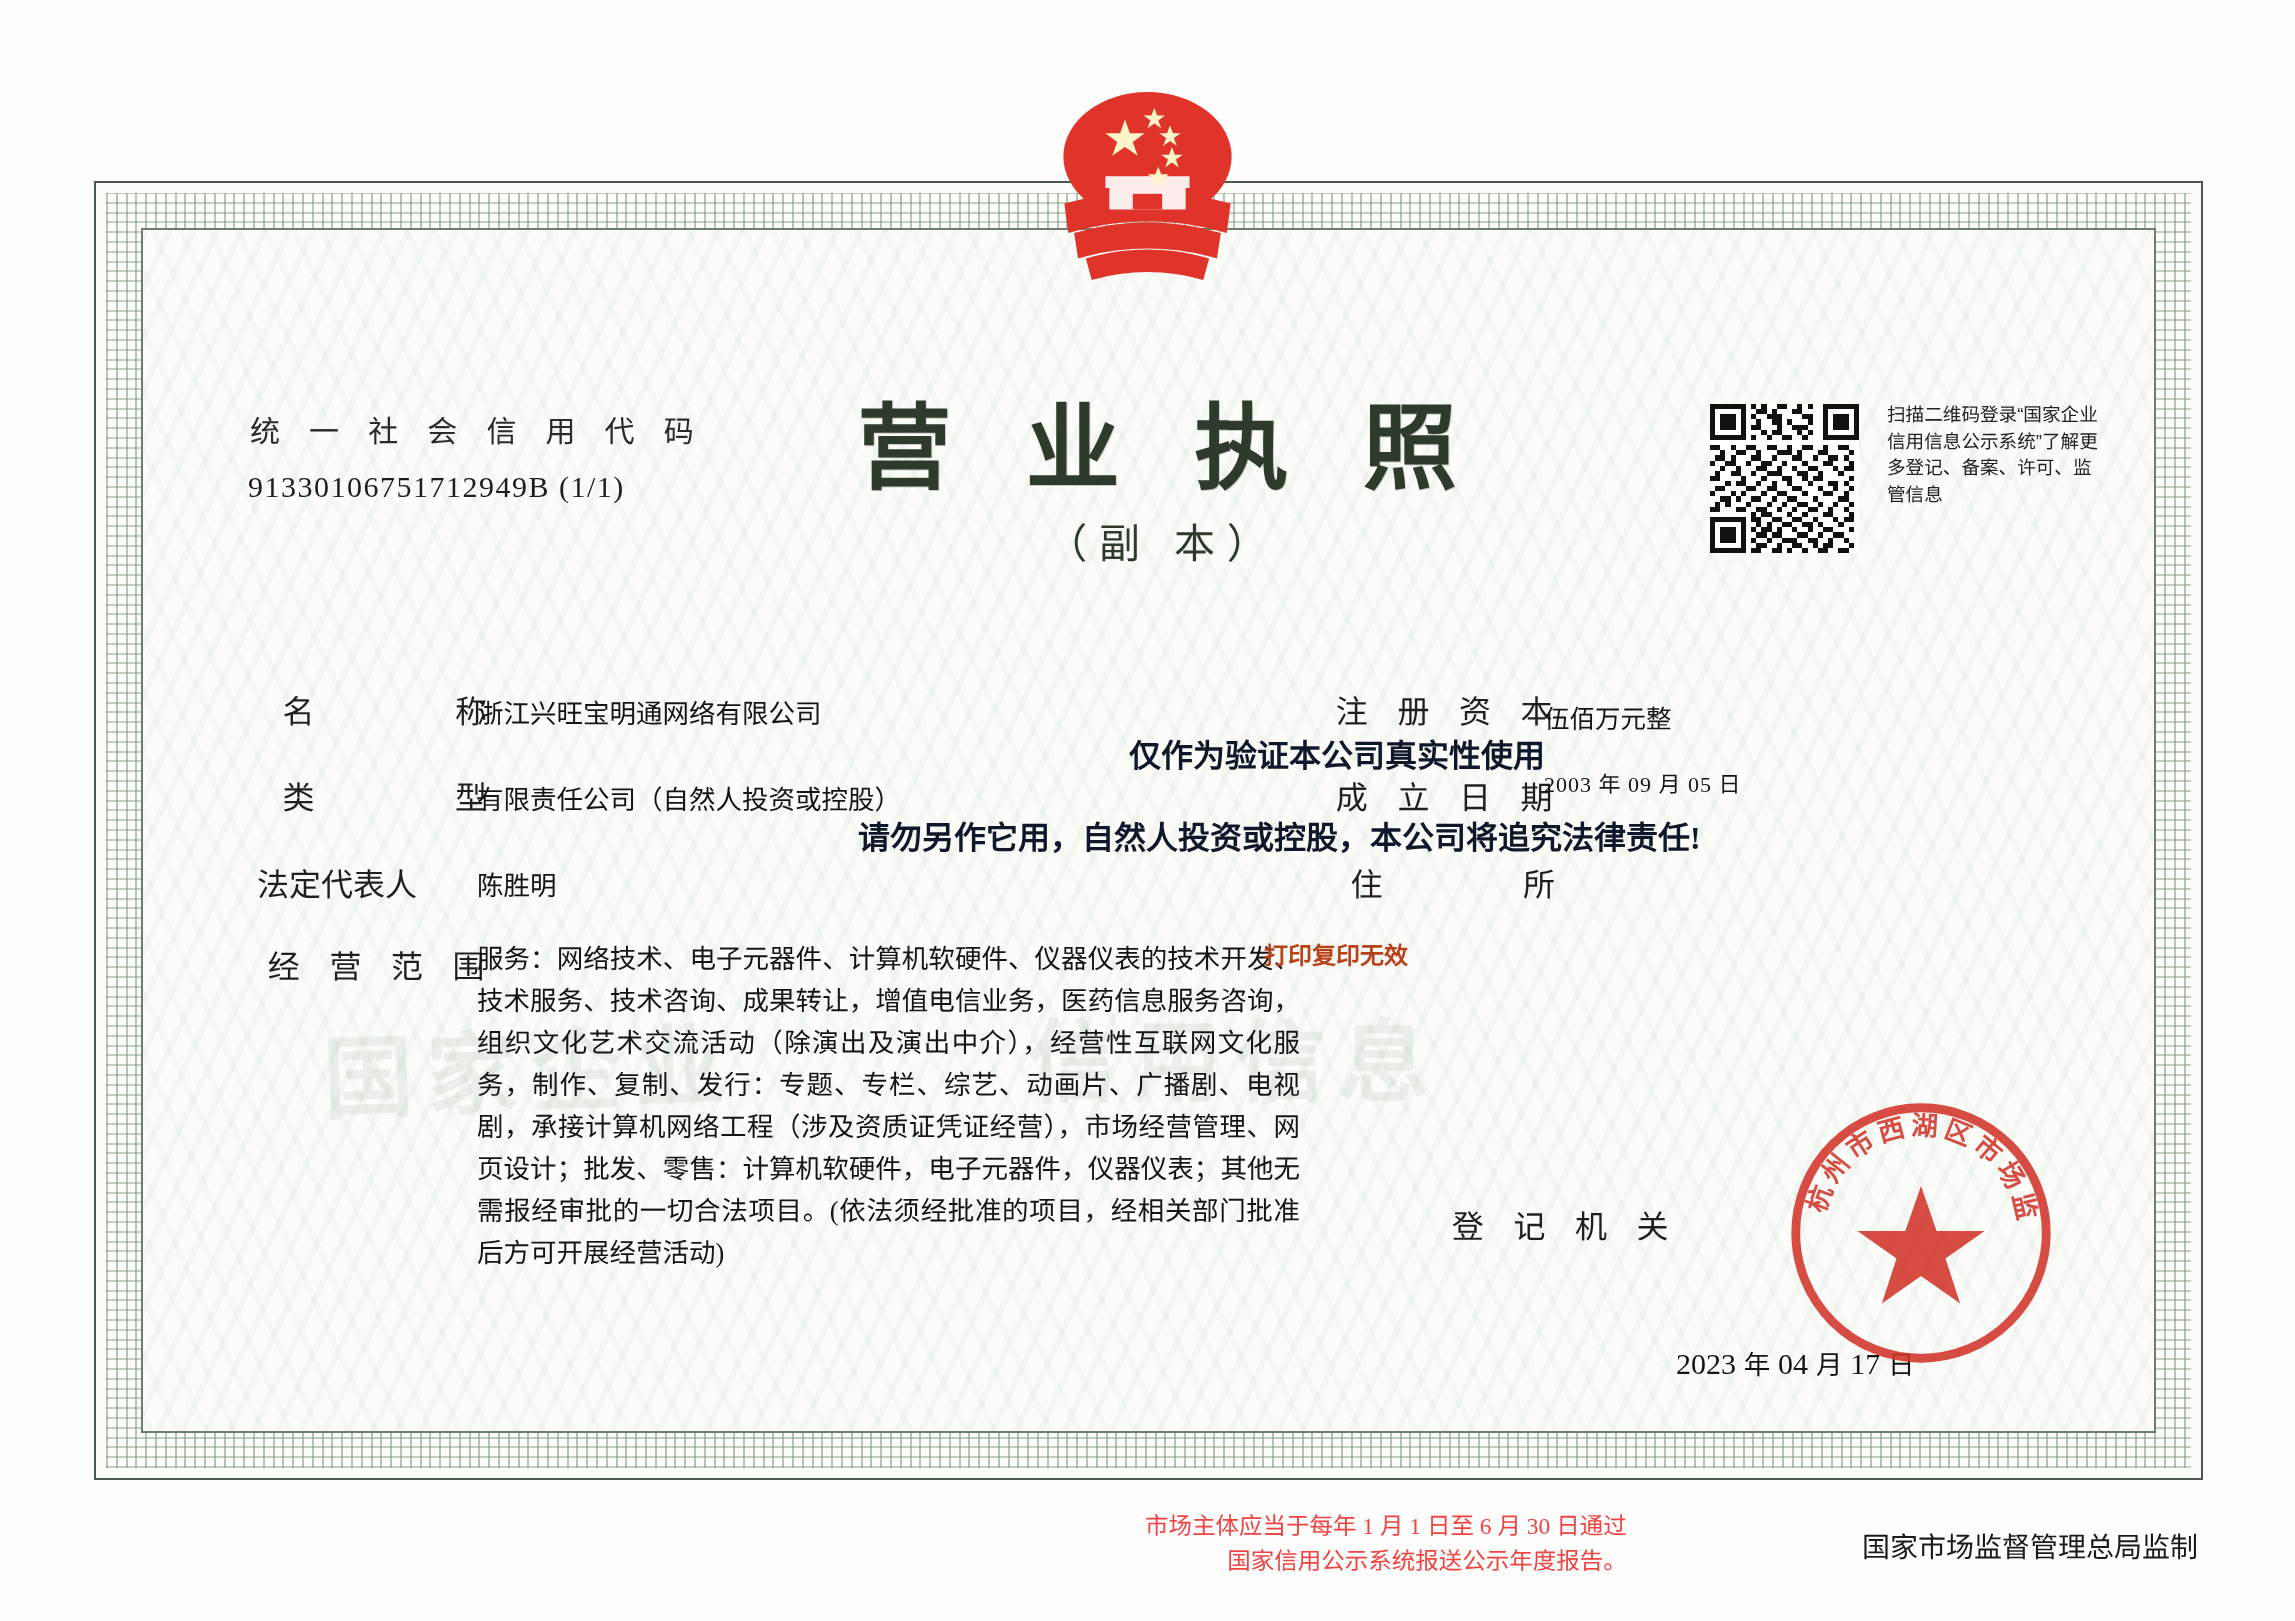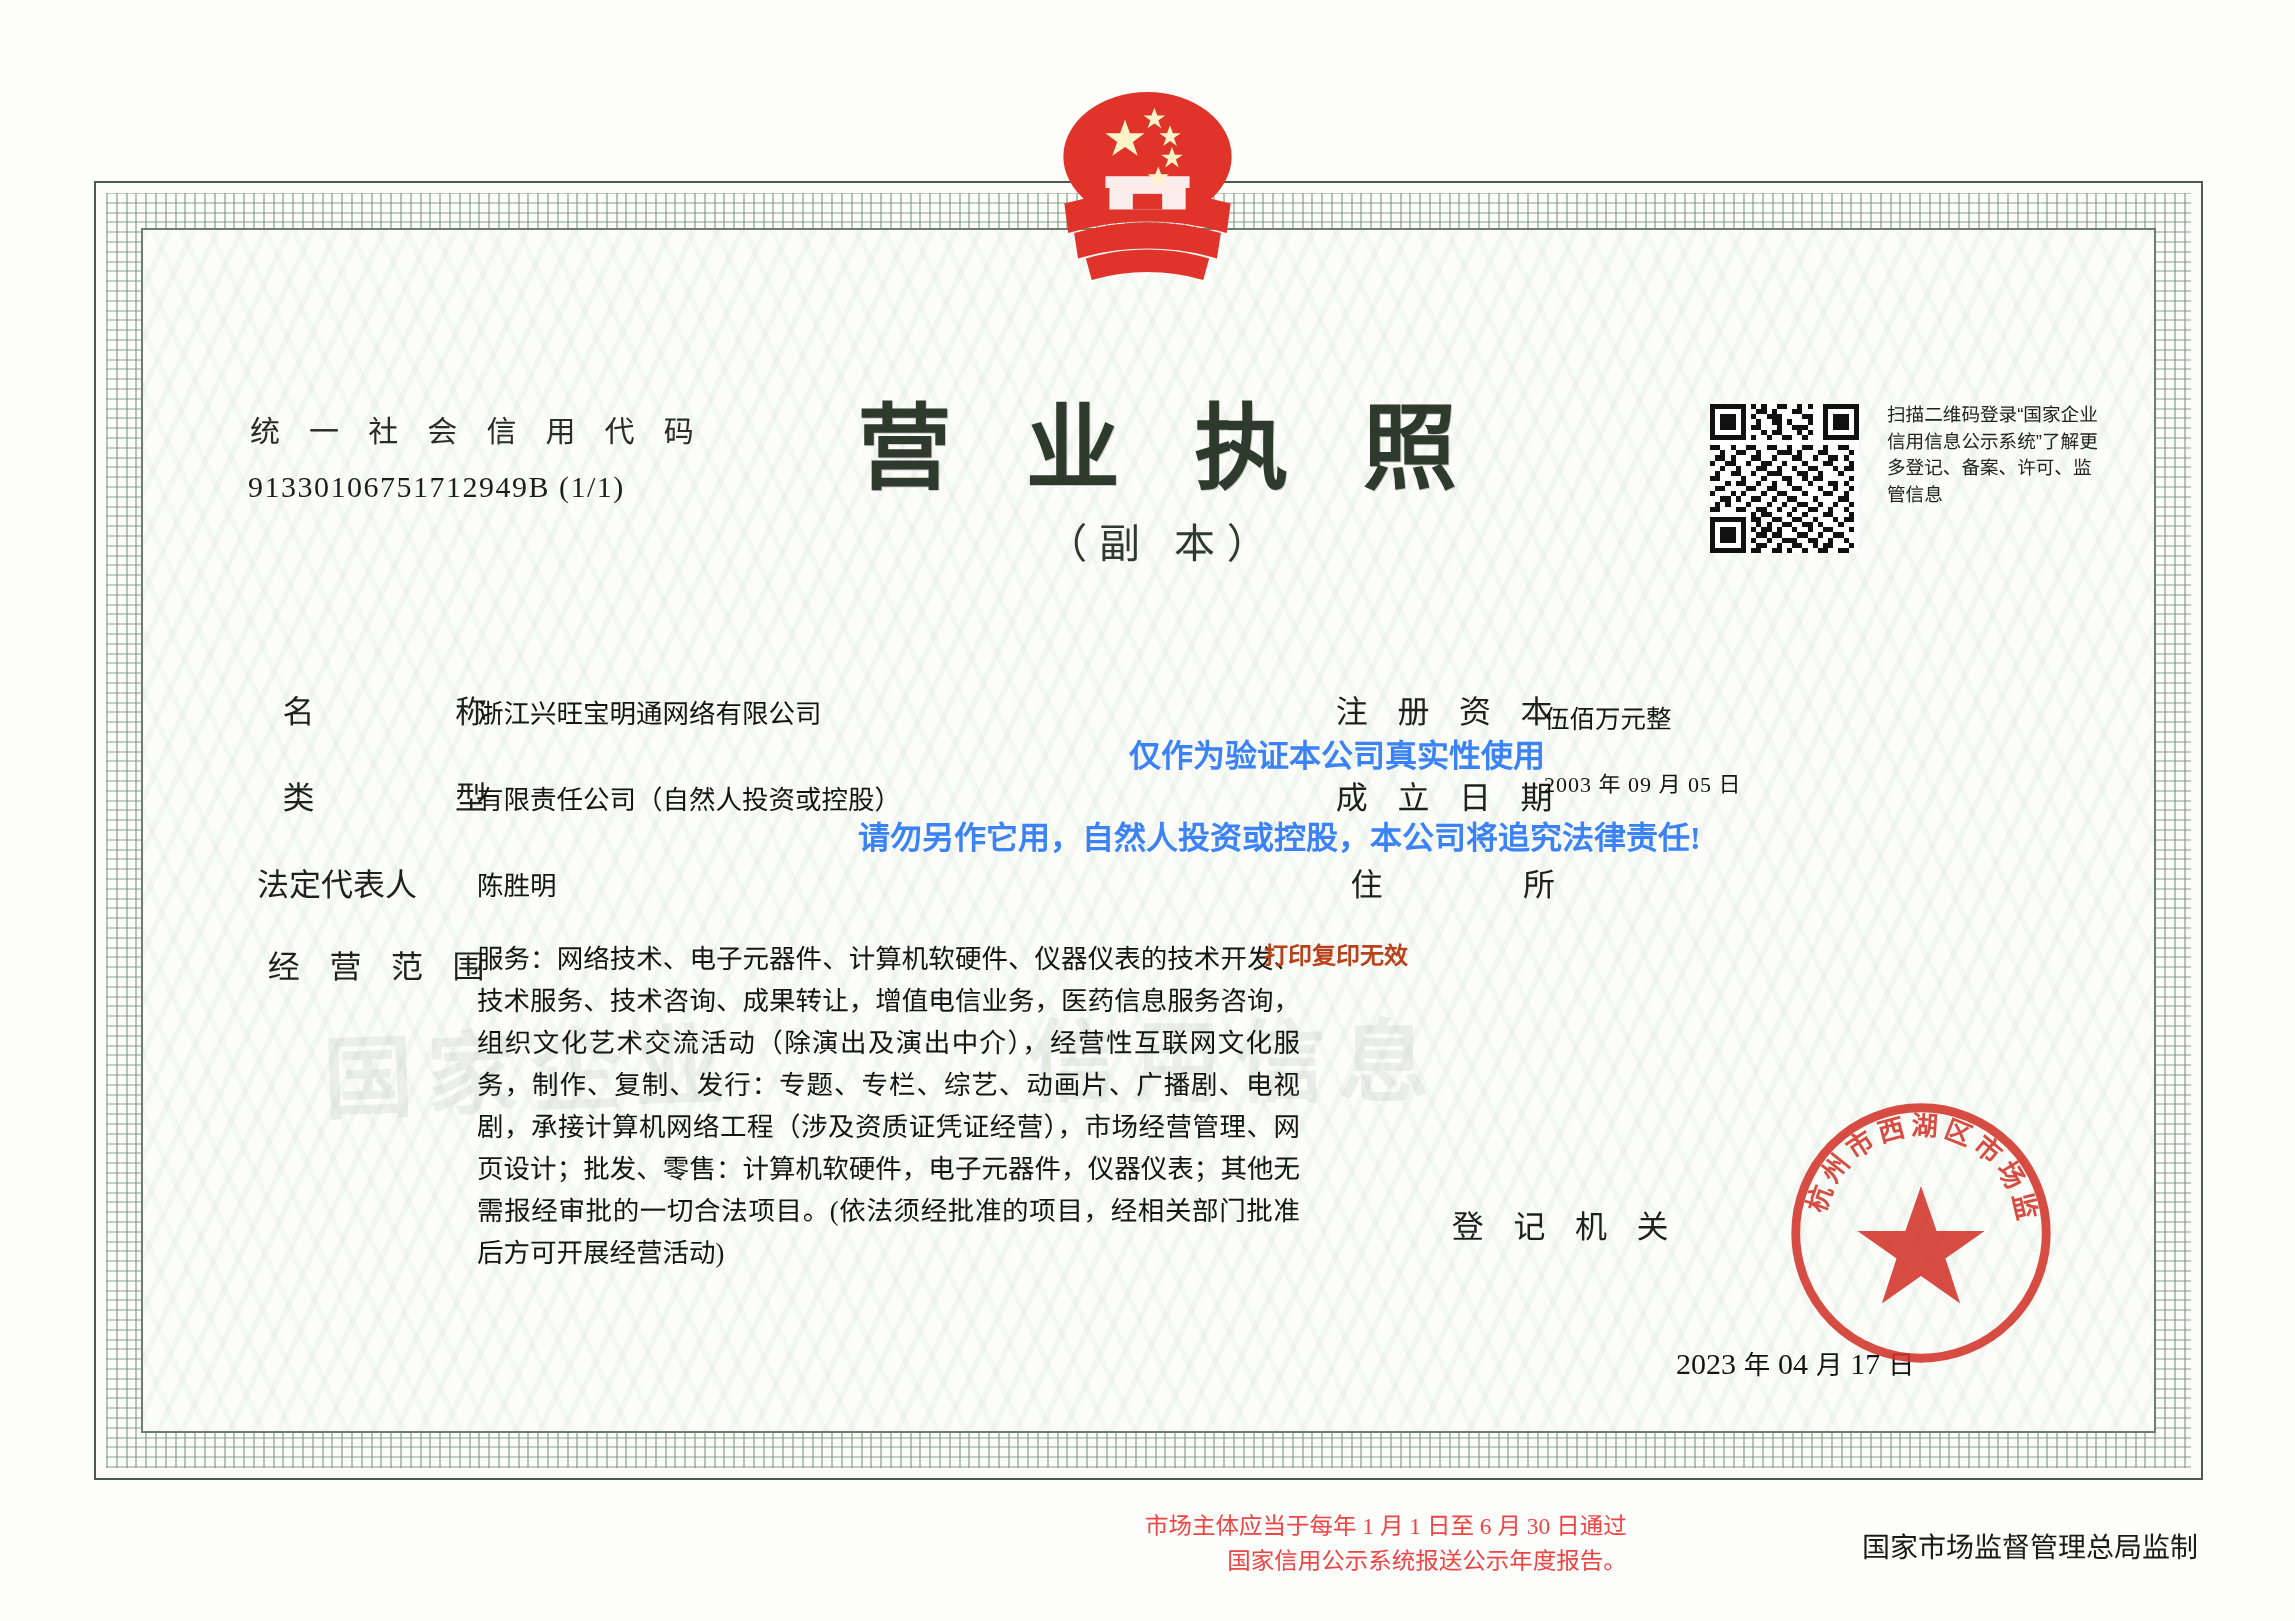--- a/index.html
+++ b/index.html
@@ -210,21 +210,21 @@
     font-size: 30px;
     color: #141414;
     white-space: nowrap;
   }
   .issue-date span.num { font-family: "Liberation Serif", serif; }
   .issue-date span.ch { margin: 0 7.8px; font-size: 26.5px; }
 
   
   .overprint {
     position: absolute;
-    color: #3b82f6;
+    color: #0f172a;
     font-family: "Liberation Serif", serif;
     font-weight: bold;
     white-space: nowrap;
     z-index: 8;
   }
   .ov-1 { left: 1129px; top: 730px; font-size: 32px; }
   .ov-2 { left: 858px; top: 812px; font-size: 32px; }
   .ov-3 { left: 1264px; top: 936px; font-size: 24px; color: #b8411c; }
 
   

